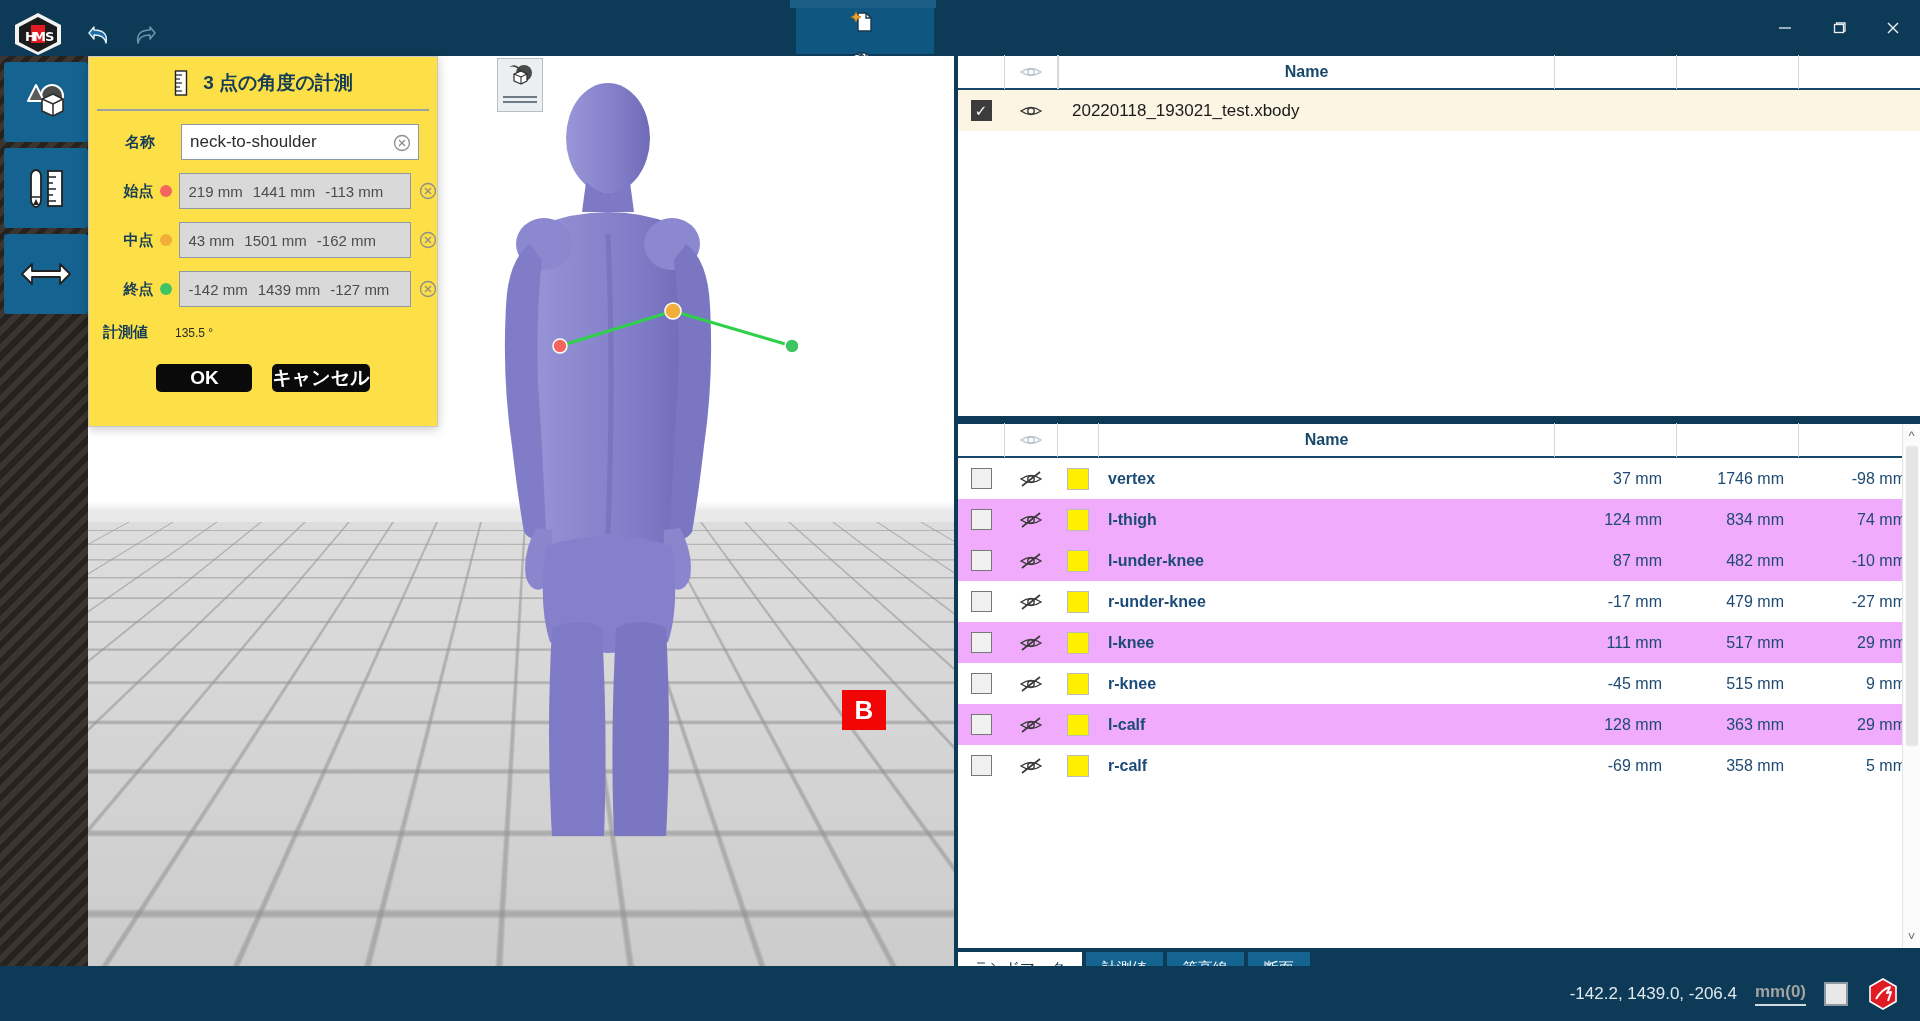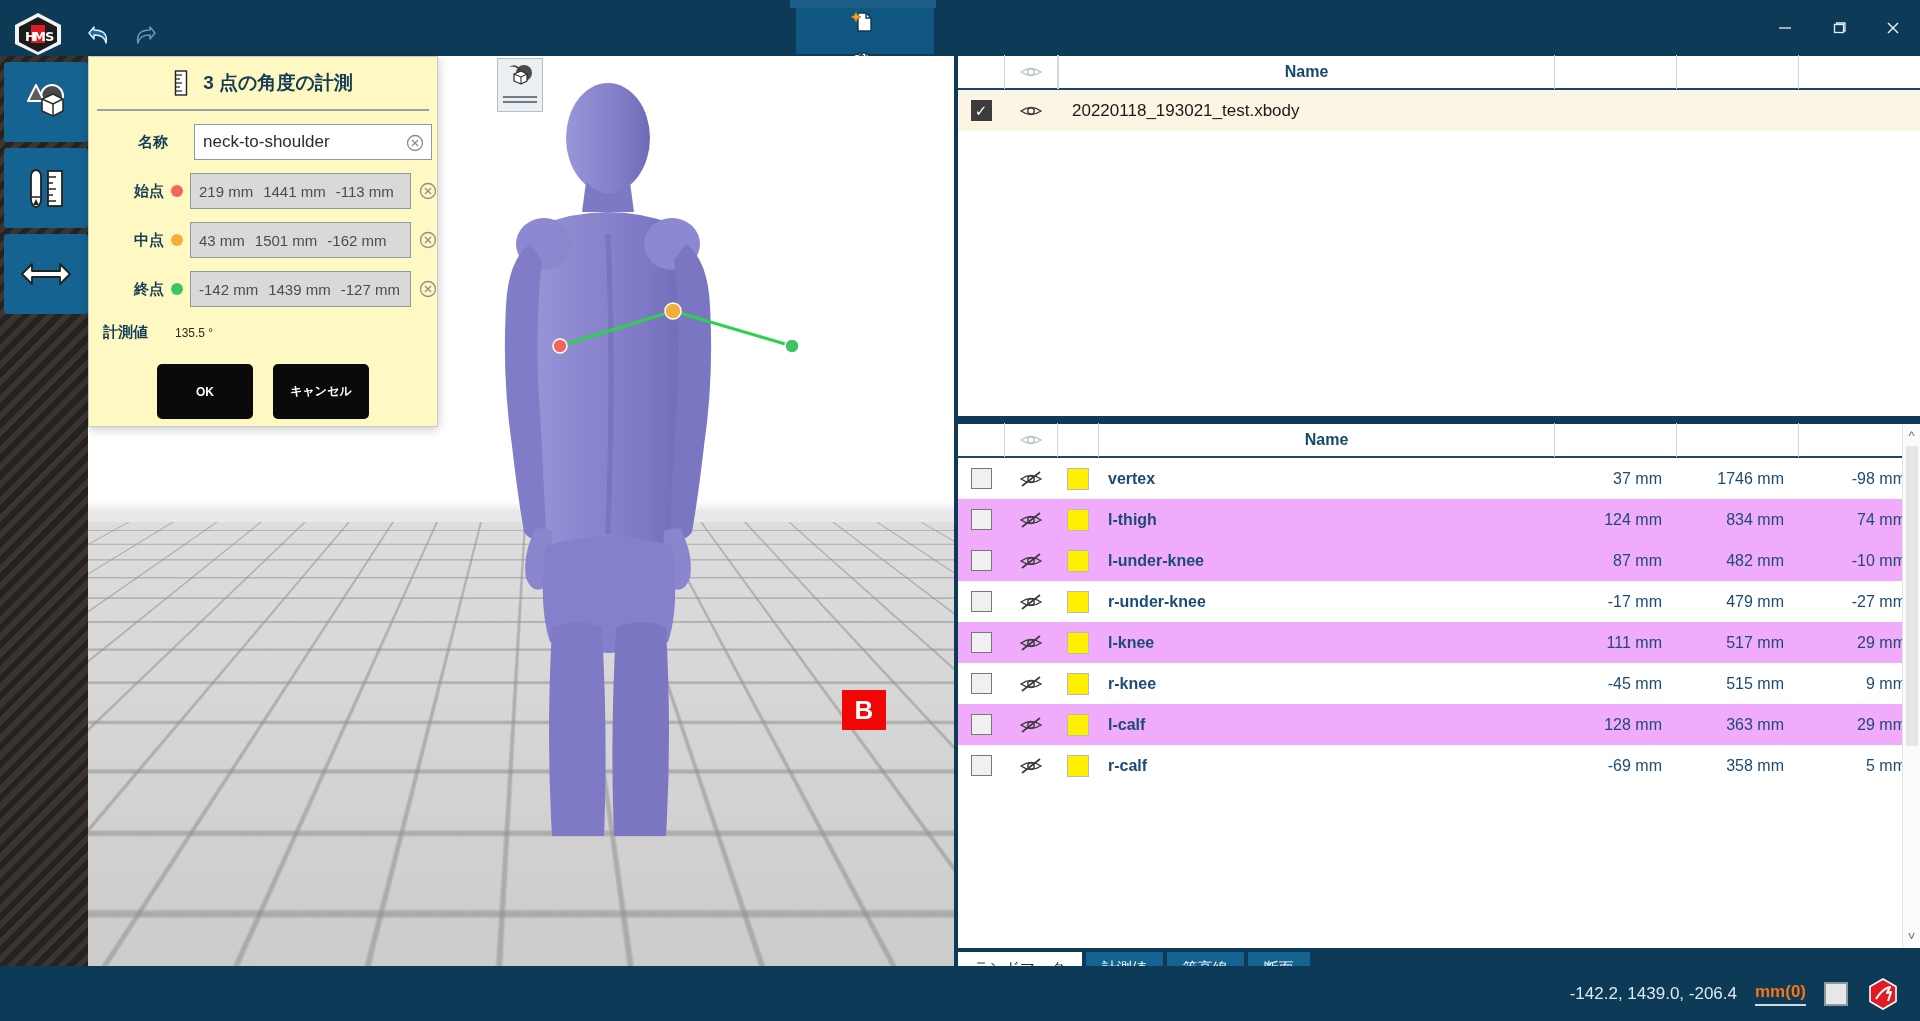--- a/index.html
+++ b/index.html
@@ -92,31 +92,31 @@
     position: absolute; left: 754px; top: 634px; width: 44px; height: 40px;
     background: #f20505; color: #fff; font-size: 26px; font-weight: bold;
     display:flex; align-items:center; justify-content:center;
   }
 
   .avatar { position:absolute; left:330px; top:20px; width: 380px; height: 760px; }
 
   
   .dialog {
     position: absolute; left: 88px; top: 56px; width: 350px; height: 371px;
-    background: #fef9c3; border: 1px solid #c9c9c9;
+    background: #fde047; border: 1px solid #c9c9c9;
     box-shadow: 0 2px 10px rgba(0,0,0,.22);
   }
   .dlg-head {
     height: 54px; display:flex; align-items:center; justify-content:center; gap:14px;
     border-bottom: 2px solid #9aa1a6; margin: 0 8px;
   }
   .dlg-title { color: #163d56; font-size: 19px; font-weight: bold; }
   .ruler-ico { width:16px; height:26px; }
 
-  .frow { display:flex; align-items:center; margin: 13px 0 0 0; padding-left: 27px; }
+  .frow { display:flex; align-items:center; margin: 13px 0 0 0; padding-left: 14px; }
   .flabel { width: 52px; color:#163d56; font-size:15px; font-weight:bold; text-align:right; }
   .dot { width:12px; height:12px; border-radius:50%; margin: 0 7px 0 7px; flex:none; }
   .dot.start { background:#f4655f; }
   .dot.mid   { background:#f2ae3a; }
   .dot.end   { background:#3fc463; }
   .dot.spacer { background: transparent; }
 
   .txtbox {
     height: 36px; background:#ffffff; border:1px solid #8d9aa3;
     display:flex; align-items:center; padding: 0 8px; color:#2c2c2c; font-size:17px;
@@ -129,21 +129,21 @@
   .txtbox .clear-inside { position:absolute; right:7px; top:9px; }
   .coords { display:flex; gap: 10px; white-space:nowrap; }
 
   .result-row { display:flex; align-items:center; margin: 16px 0 0 0; padding-left: 14px; }
   .result-lab { color:#163d56; font-size:15px; font-weight:bold; width: 58px; }
   .result-val { color:#2b2b2b; font-size:12px; margin-left: 14px; }
 
   .btnrow { display:flex; gap: 20px; justify-content:center; margin-top: 22px; }
   .dbtn {
     background:#0a0a0a; color:#fff; border:none; border-radius:5px;
-    height: 55px; min-width: 96px; font-size:12px; font-weight:bold; cursor:pointer;
+    height: 28px; min-width: 96px; font-size:19px; font-weight:bold; cursor:pointer;
     font-family: "Liberation Sans", sans-serif;
   }
 
   
   .panel-top {
     position:absolute; left: 954px; top: 56px; width: 966px; height: 362px;
     background:#ffffff; border-left: 4px solid #0d3a56; border-bottom: 2px solid #0d3a56;
   }
   .panel-bot {
     position:absolute; left: 954px; top: 422px; width: 966px; height: 526px;
@@ -202,21 +202,21 @@
   }
   .tab.active { background:#ffffff; color:#14344a; }
 
   
   .statusbar {
     position:absolute; left:0; bottom:0; width:1920px; height: 55px;
     background:#0d3a56; display:flex; align-items:center; justify-content:flex-end;
     gap: 18px; padding-right: 20px; color:#dfe8ef;
   }
   .st-coords { font-size:17px; }
-  .st-unit { font-size:17px; font-weight:bold; color:#f97316; border-bottom:2px solid #cfd9e0; padding-bottom:2px;}
+  .st-unit { font-size:17px; font-weight:bold; color:#a3a3a3; border-bottom:2px solid #cfd9e0; padding-bottom:2px;}
   .st-sq { width:24px; height:24px; background:#e8e8e8; border:2px solid #8d9aa3; cursor:pointer;}
   .st-logo { width:34px; height:34px; cursor:pointer; }
 </style>
 </head>
 <body>
 
 <div class="app">
 
   <div class="titlebar">
 

